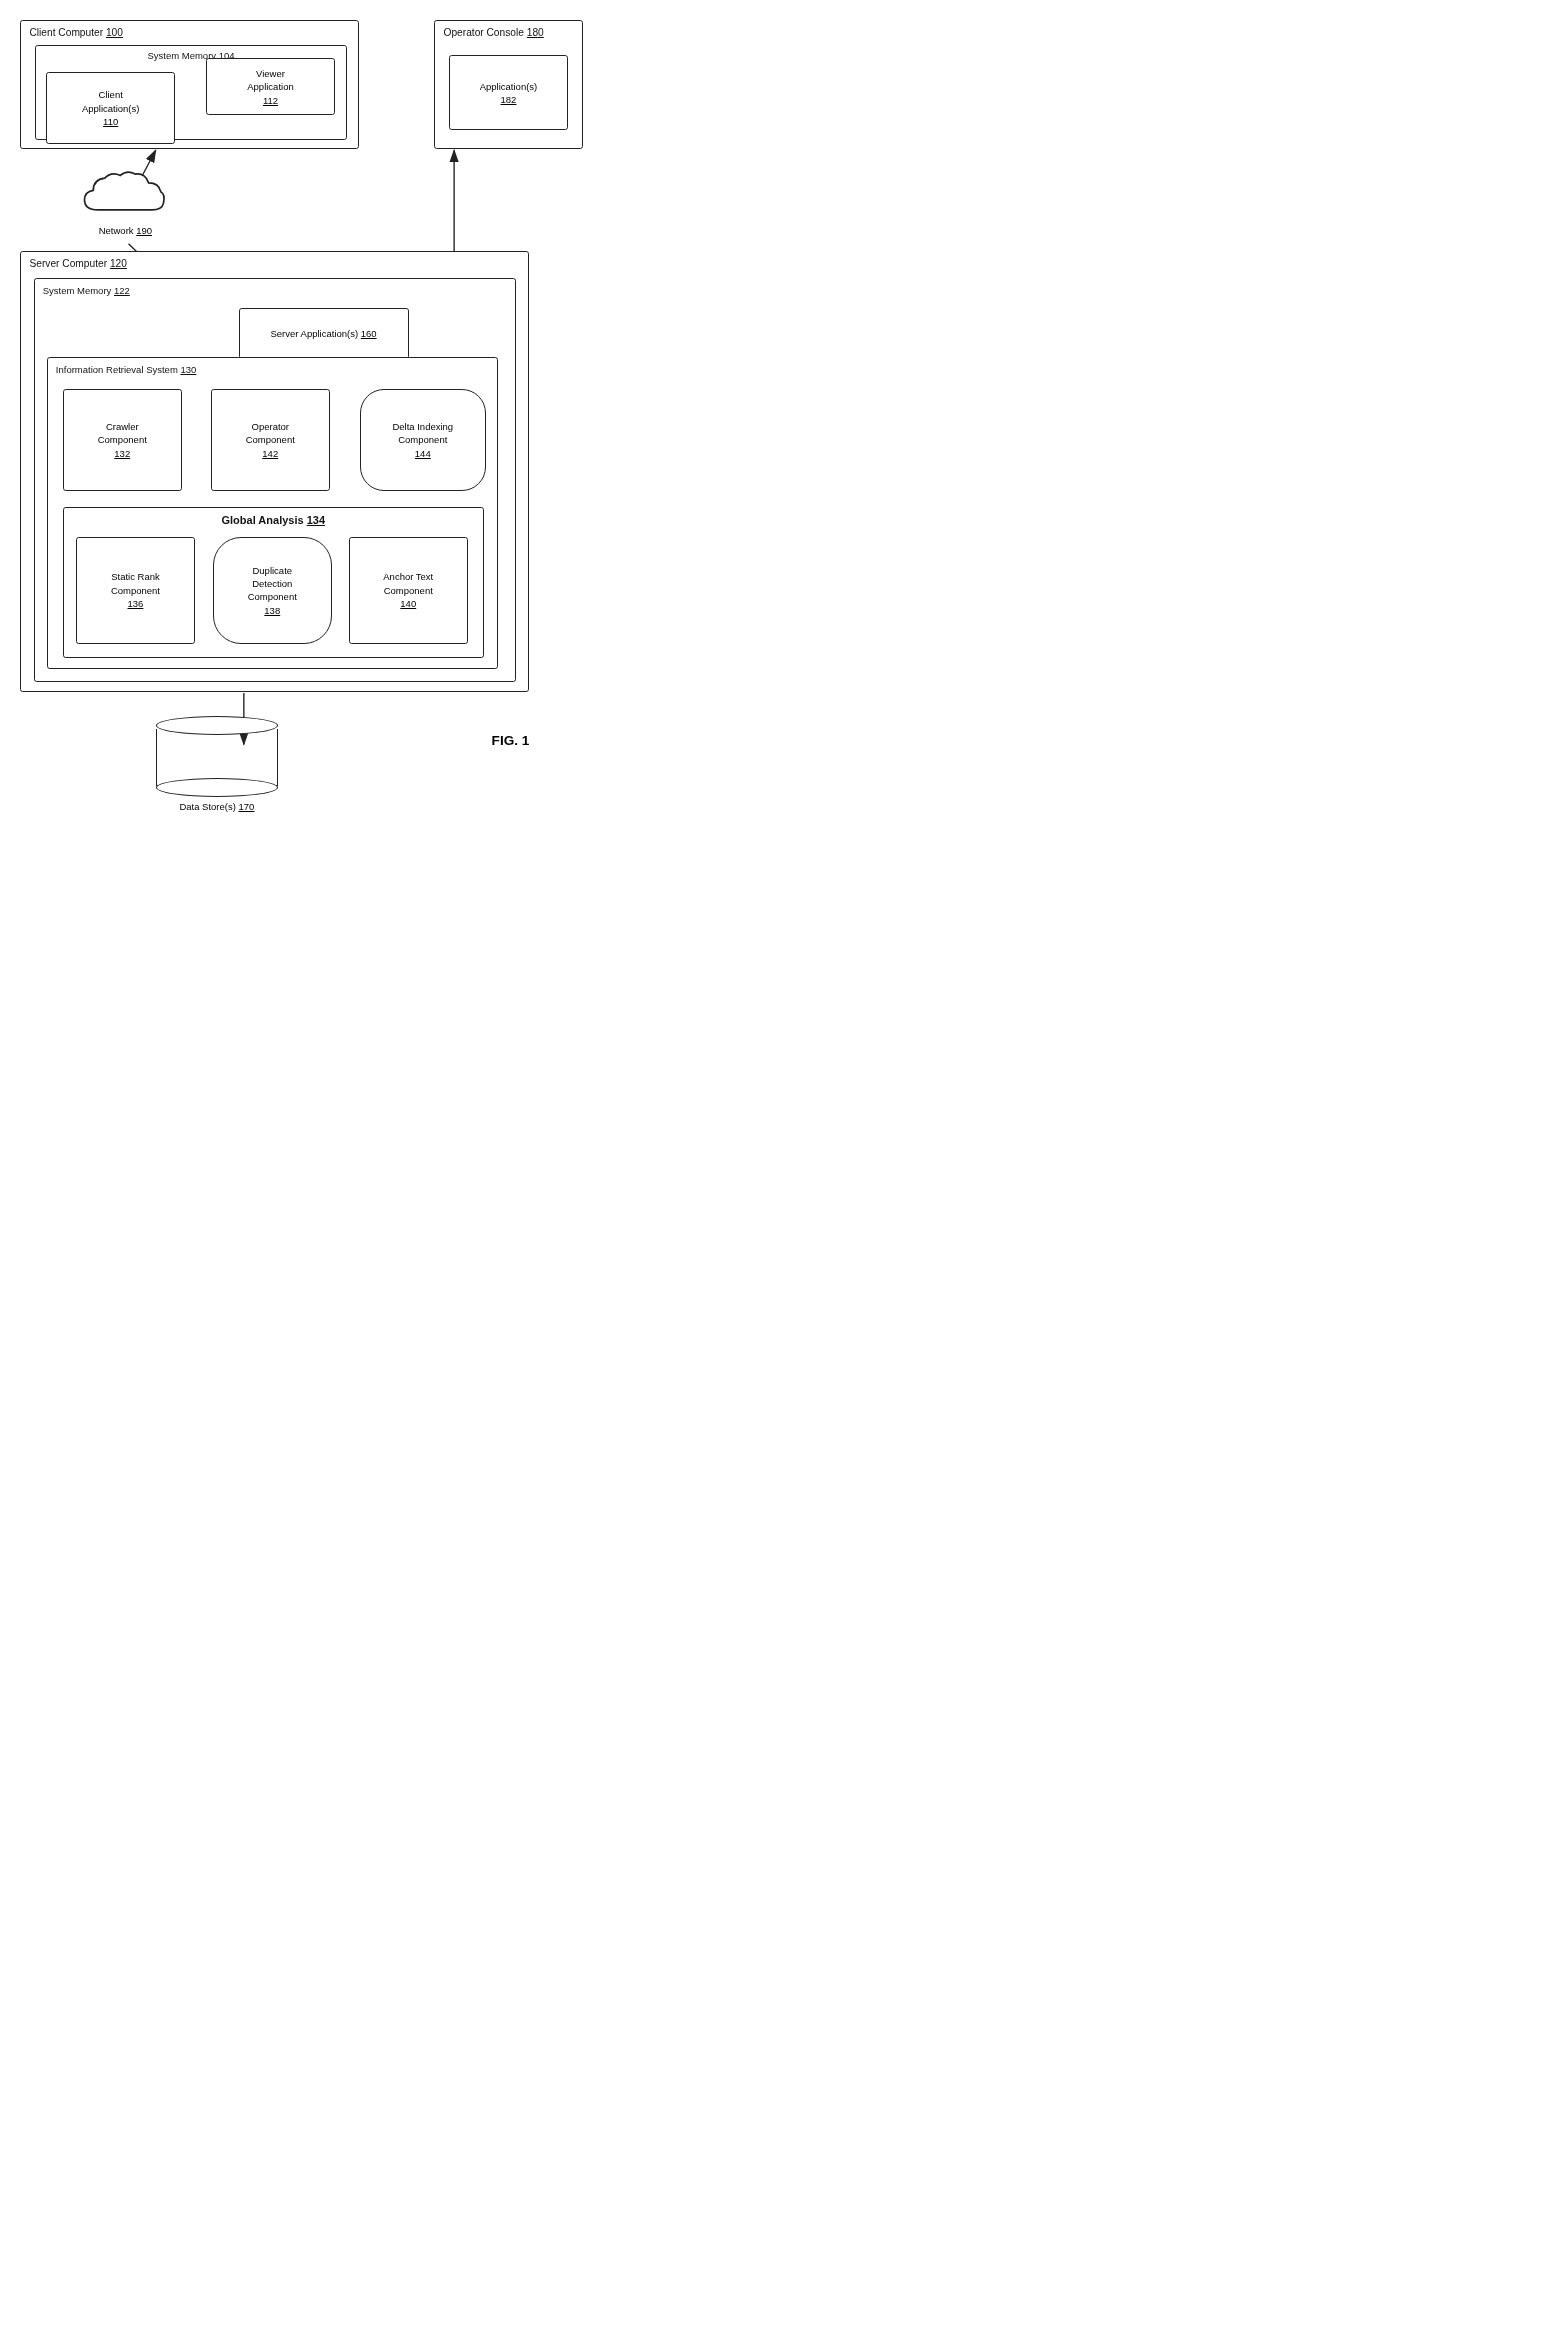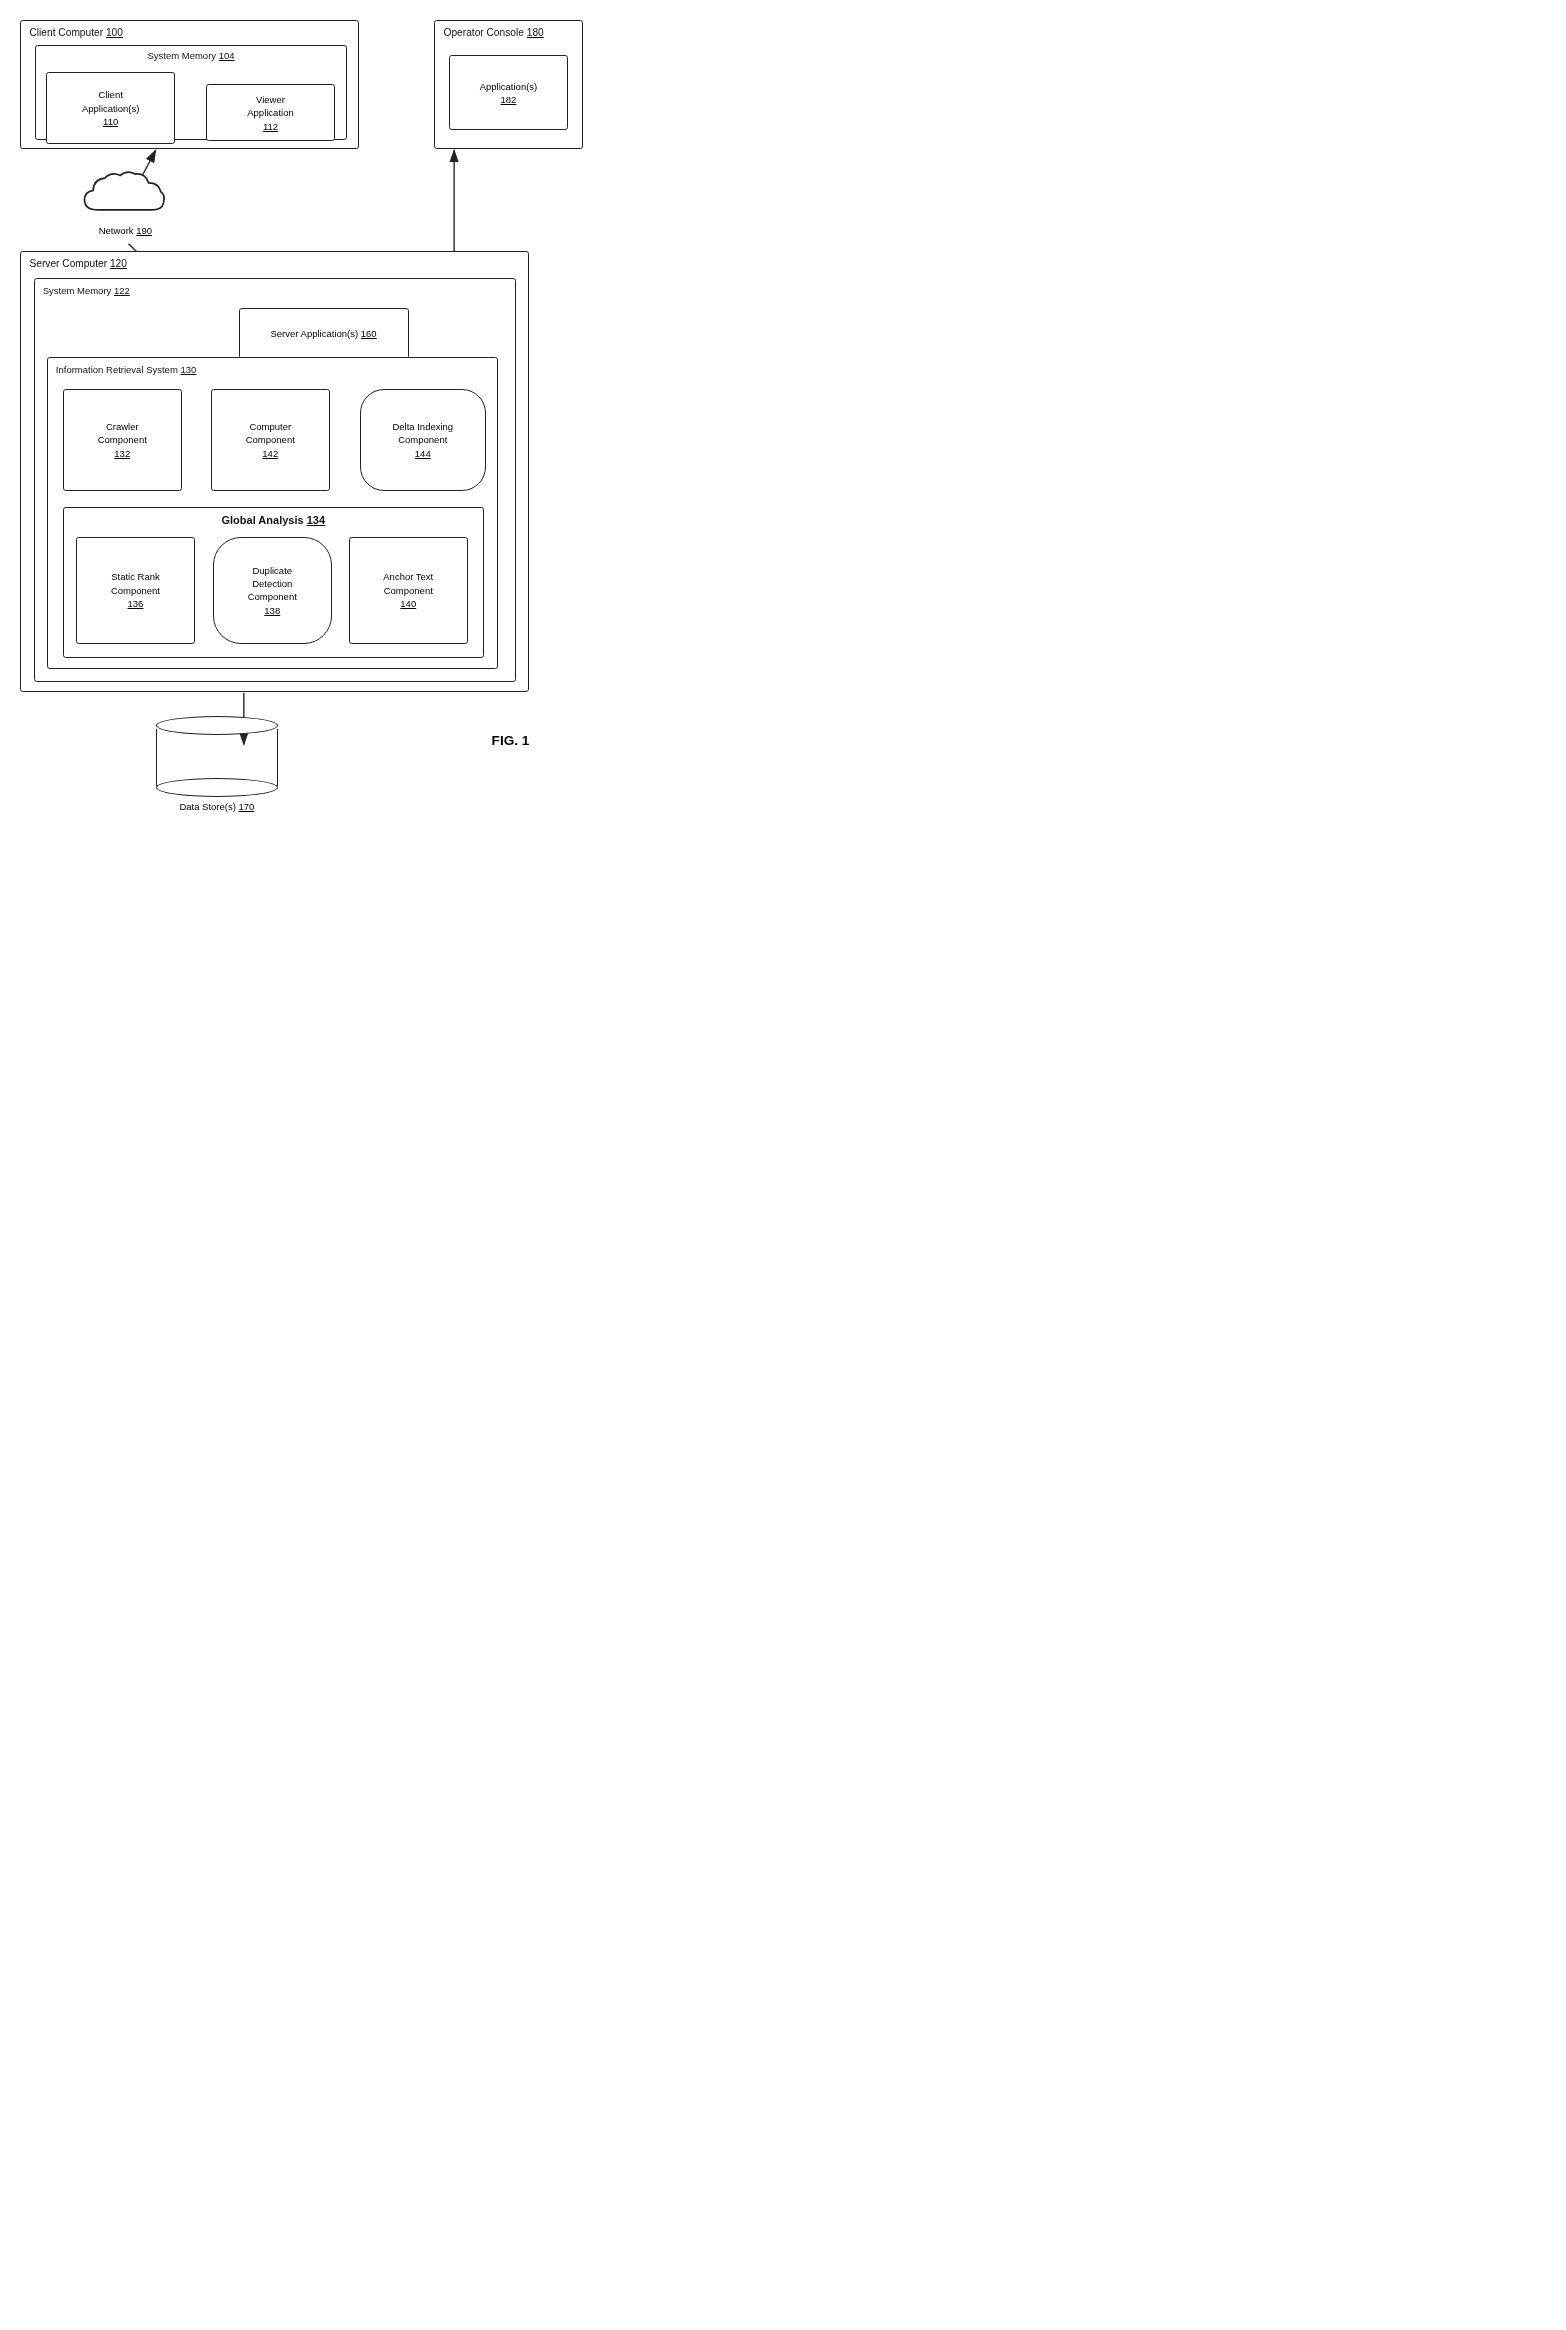--- a/index.html
+++ b/index.html
@@ -59,21 +59,21 @@
       left: 10.2px;
       width: 129px;
       height: 72px;
       text-align: center;
       display: flex;
       align-items: center;
       justify-content: center;
     }
     
     .viewer-app {
-      top: 38px;
+      top: 12px;
       left: 170px;
       width: 129px;
       height: 57px;
       text-align: center;
       display: flex;
       align-items: center;
       justify-content: center;
     }
     .component-label {
       font-size: 9.5px;
@@ -430,21 +430,21 @@
         <div class="box crawler-component">
           <div class="component-label">
             <span>Crawler</span><br>
             <span>Component</span><br>
             <span class="underline">132</span>
           </div>
         </div>
 
         <div class="box indexing-component">
           <div class="component-label">
-            <span>Computer</span><br>
+            <span>Operator</span><br>
             <span>Component</span><br>
             <span class="underline">142</span>
           </div>
         </div>
 
         <div class="box delta-indexing-component">
           <div class="component-label">
             <span>Delta Indexing</span><br>
             <span>Component</span><br>
             <span class="underline">144</span>

